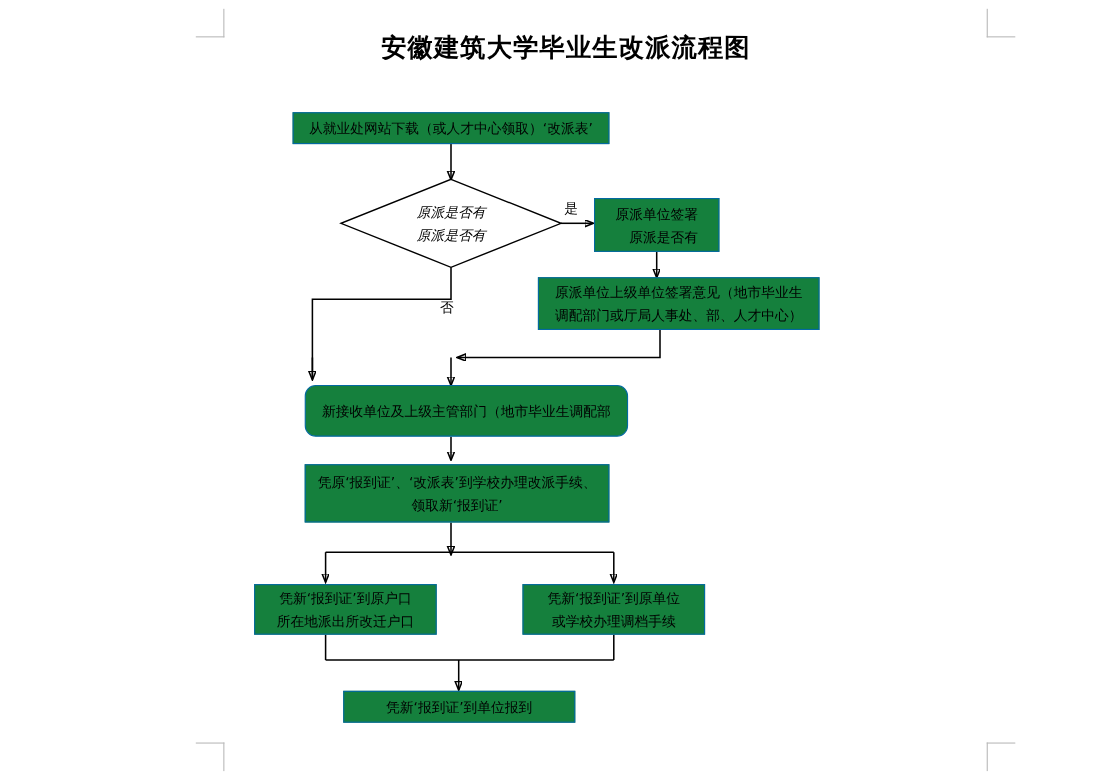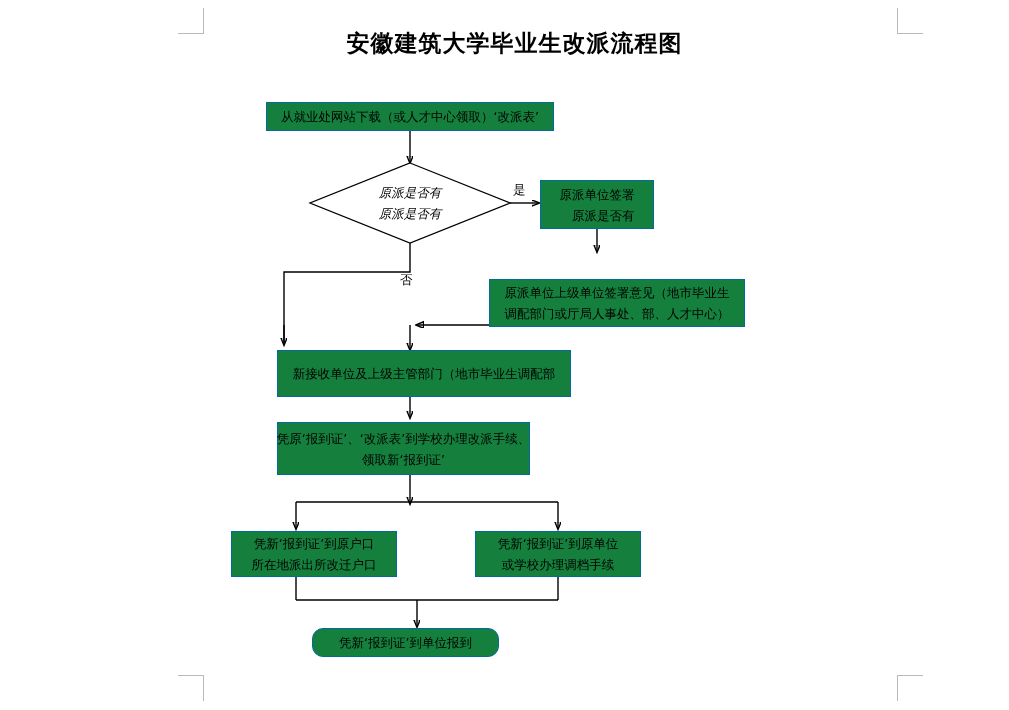--- a/index.html
+++ b/index.html
@@ -204,53 +204,53 @@
 
   <div class="edge-label" style="left:400px; top:272px;">否</div>
 
   <div class="node" style="left:540px; top:180px; width:114px; height:49px;text-align:right;">
     <span class="inner">
       <span class="ln">原派单位签署</span>
       <span class="ln">原派是否有</span>
     </span>
   </div>
 
-  <div class="node" style="left:489px; top:252px; width:256px; height:48px;margin-top:27px;">
+  <div class="node" style="left:489px; top:252px; width:256px; height:48px;">
     <span class="inner">
       <span class="ln">原派单位上级单位签署意见（地市毕业生</span>
       <span class="ln">调配部门或厅局人事处、部、人才中心）</span>
     </span>
   </div>
 
-  <div class="node" style="left:277px; top:350px; width:294px; height:47px;">
+  <div class="node" style="left:277px; top:350px; width:294px; height:47px;border-radius:10px;">
     <span class="inner">
       <span class="ln">新接收单位及上级主管部门（地市毕业生调配部</span>
     </span>
   </div>
 
-  <div class="node" style="left:277px; top:422px; width:253px; height:53px;">
+  <div class="node" style="left:277px; top:422px; width:277px; height:53px;">
     <span class="inner">
       <span class="ln">凭原‘报到证’、‘改派表’到学校办理改派手续、</span>
       <span class="ln">领取新‘报到证’</span>
     </span>
   </div>
 
   <div class="node" style="left:475px; top:531px; width:166px; height:46px;">
     <span class="inner">
       <span class="ln">凭新‘报到证’到原单位</span>
       <span class="ln">或学校办理调档手续</span>
     </span>
   </div>
 
   <div class="node" style="left:231px; top:531px; width:166px; height:46px;">
     <span class="inner">
       <span class="ln">凭新‘报到证’到原户口</span>
       <span class="ln">所在地派出所改迁户口</span>
     </span>
   </div>
 
-  <div class="node" style="left:312px; top:628px; width:187px; height:29px;border-radius:11px;">
+  <div class="node" style="left:312px; top:628px; width:211px; height:29px;">
     <span class="inner">
       <span class="ln">凭新‘报到证’到单位报到</span>
     </span>
   </div>
 
 </div>
 
 </body></html>

